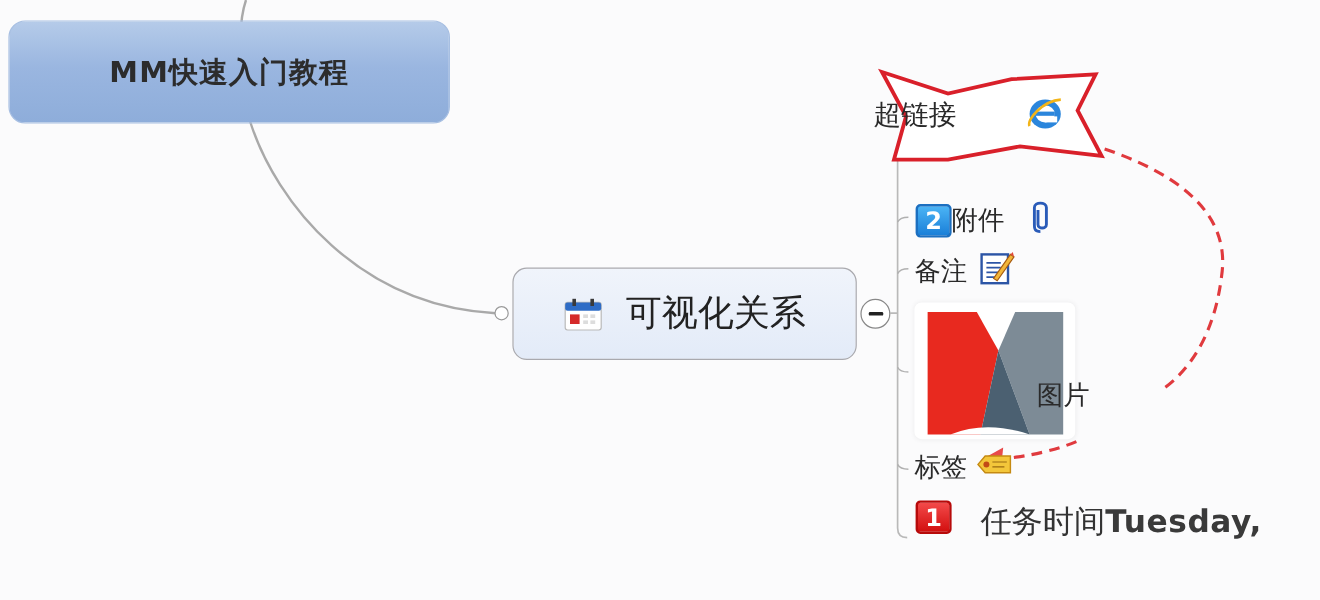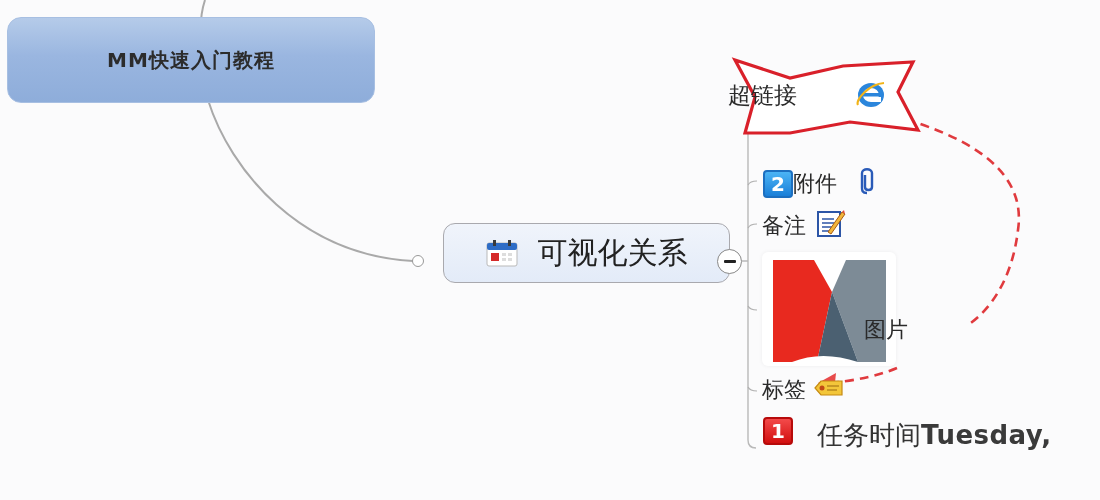--- a/index.html
+++ b/index.html
@@ -8,30 +8,30 @@
 
     #connectors { position: absolute; left: 0; top: 0; width: 1100px; height: 500px; }
 
     .central-topic {
       position: absolute; left: 7px; top: 17px; width: 368px; height: 86px;
       border-radius: 14px;
       background: linear-gradient(#b5cbe9 0%, #9ab6e0 45%, #8eadda 100%);
       border: 1px solid #a7bfe2;
       display: flex; align-items: center; justify-content: center;
       font-family: "DejaVu Sans", sans-serif; font-weight: bold;
-      font-size: 20px; color: #2c2c2c; letter-spacing: 1px;
+      font-size: 24px; color: #2c2c2c; letter-spacing: 1px;
     }
 
     .main-topic {
-      position: absolute; left: 427px; top: 223px; width: 287px; height: 60px;
+      position: absolute; left: 427px; top: 223px; width: 287px; height: 77px;
       border-radius: 12px;
       background: linear-gradient(#f0f4fb, #e3ebf8);
       border: 1.5px solid #a9a9ae;
       display: flex; align-items: center; justify-content: center; gap: 20px;
-      font-size: 30px; color: #222; margin-left: 16px;
+      font-size: 30px; color: #222;
     }
     .cal-icon { width: 32px; height: 28px; position: relative; }
 
     .collapse-btn {
       position: absolute; left: 717px; top: 249px; width: 25px; height: 25px;
       border-radius: 50%; border: 1.3px solid #888; background: #fff;
       display: flex; align-items: center; justify-content: center;
       cursor: pointer;
     }
     .collapse-btn span { display: block; width: 12px; height: 3px; background: #222; border-radius: 1px; }

